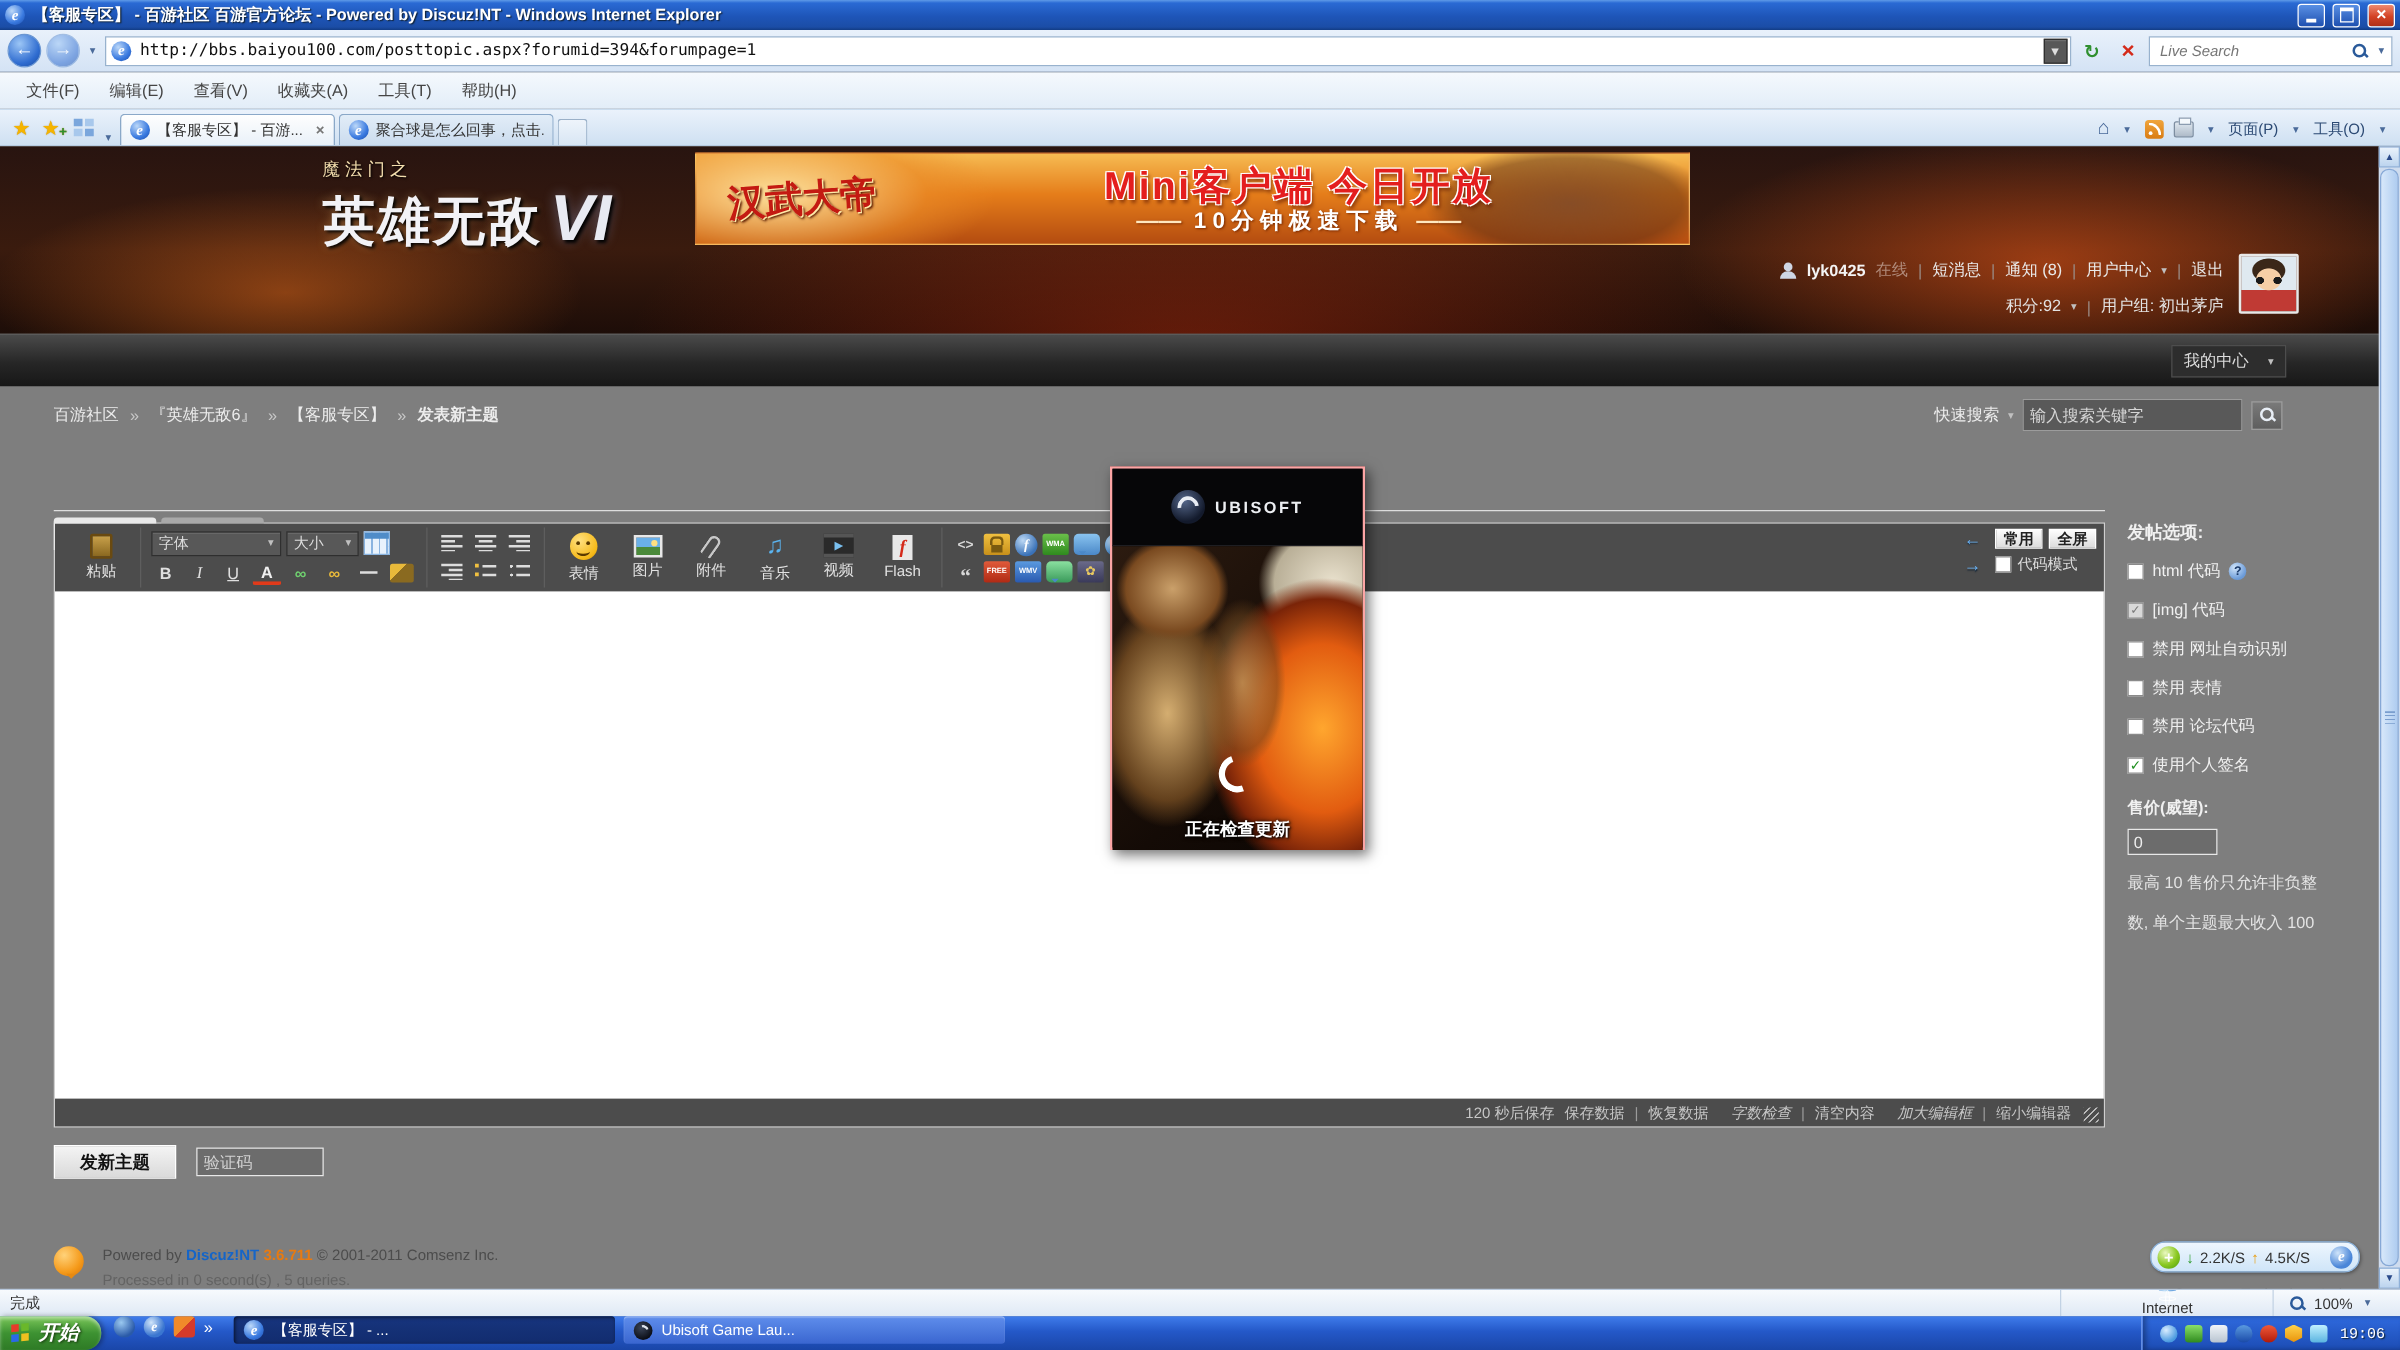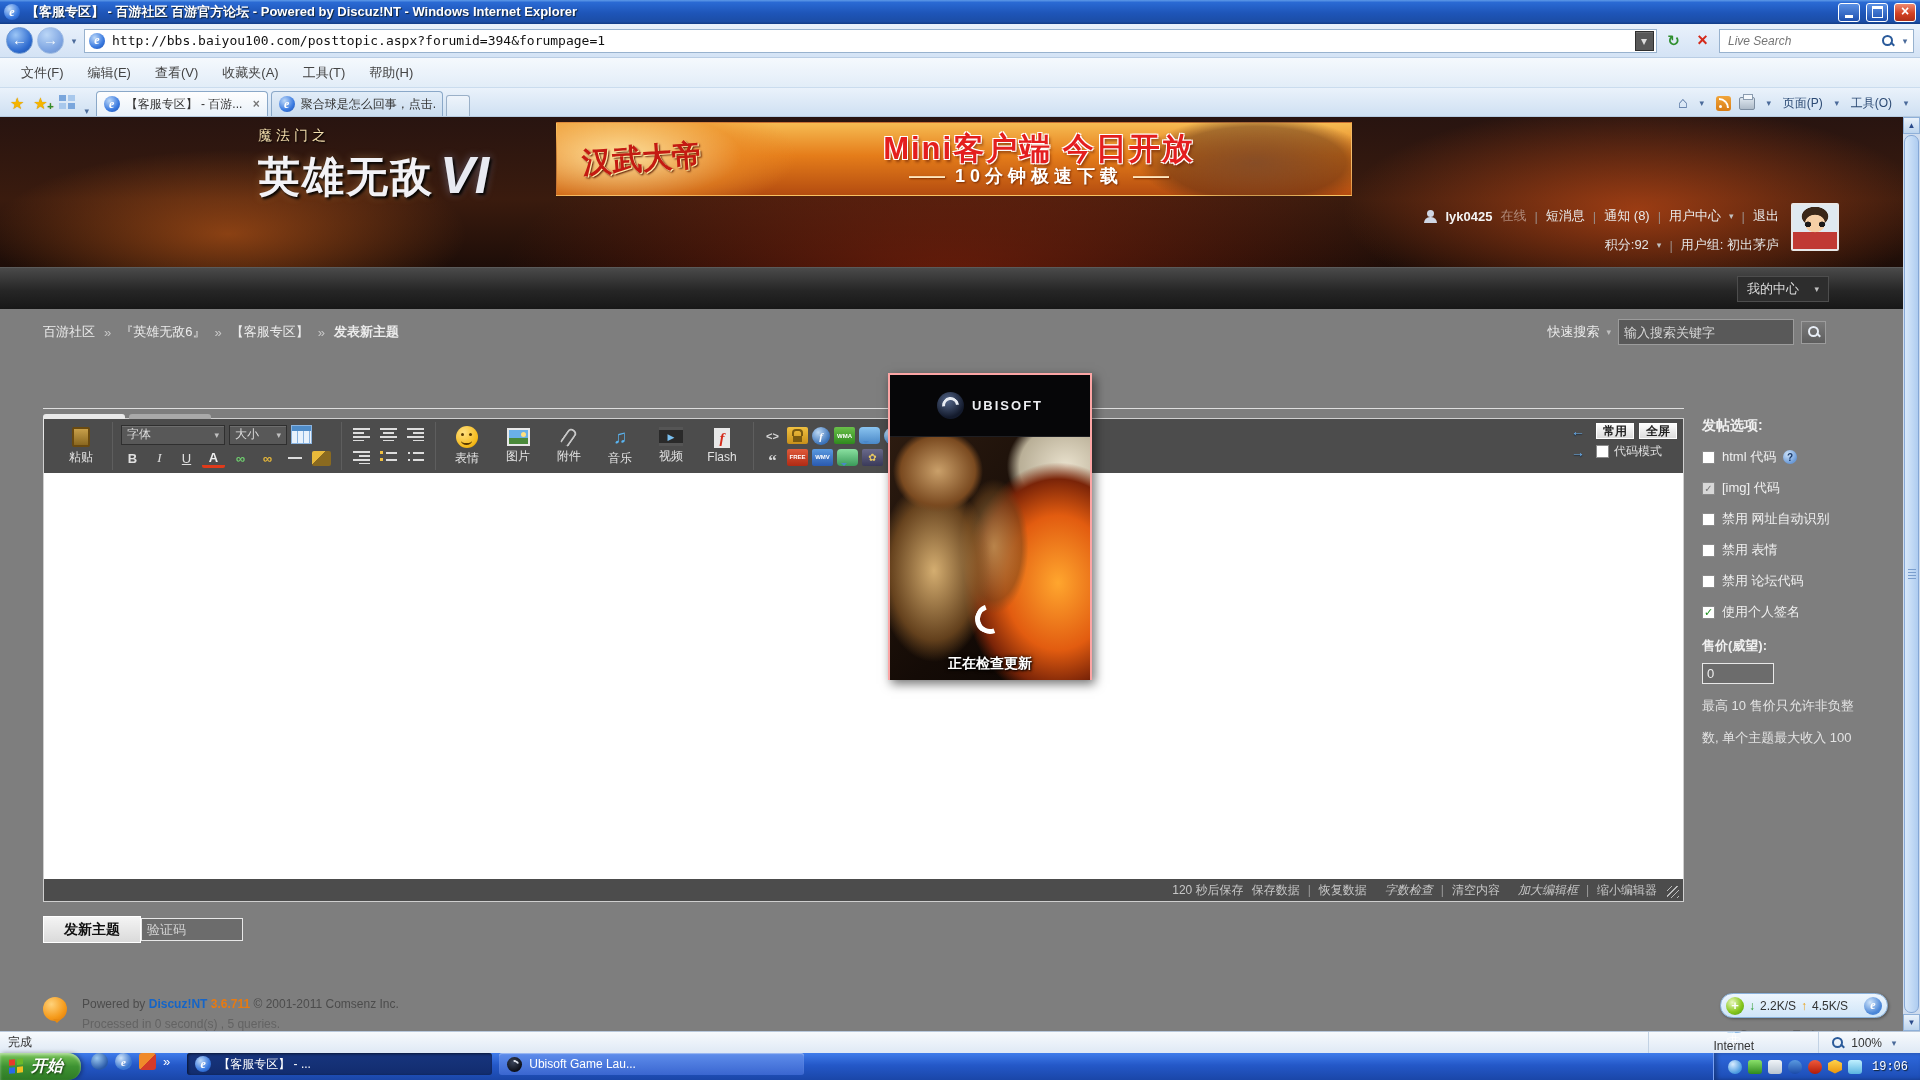--- a/index.html
+++ b/index.html
@@ -249,21 +249,21 @@
   .codemode-lbl{color:#ddd;font-size:12px;}
   .editarea{height:406px;background:#fff;}
   .ebottom{height:22px;background:#4c4c4c;display:flex;align-items:center;justify-content:flex-end;color:#c6c6c6;font-size:12px;
     padding-right:26px;position:relative;gap:8px;}
   .eb{cursor:default;}
   .eb.pipe::before{content:"|";margin-right:8px;color:#9a9a9a;}
   .eb.gap{margin-left:10px;font-style:italic;}
   .grip{position:absolute;right:4px;bottom:3px;width:12px;height:12px;
     background:repeating-linear-gradient(135deg,transparent 0 3px,#bbb 3px 4px);}
 
-  .submitrow{display:flex;align-items:center;margin-top:14px;}
+  .submitrow{display:flex;align-items:center;gap:16px;margin-top:14px;}
   .newtopicbtn{width:98px;height:27px;background:linear-gradient(#f4f4f4,#dadada);border:1px solid #fff;color:#111;
     font-weight:bold;font-size:14px;display:flex;align-items:center;justify-content:center;}
   .captcha{width:102px;height:23px;background:#6c6c6c;border:1px solid #e8e8e8;color:#ddd;font-size:13px;padding:0 5px;outline:none;}
   .captcha::placeholder{color:#d2d2d2;opacity:1;}
 
   
   .optcol{position:absolute;left:1702px;top:300px;width:200px;color:#f0f0f0;font-size:13px;}
   .optheading{font-weight:bold;font-size:14px;}
   .optrow{display:flex;align-items:center;gap:7px;margin-top:13px;}
   .infoic{width:14px;height:14px;border-radius:50%;background:radial-gradient(circle at 35% 30%,#cfe4fa,#6a9ad8 70%);

